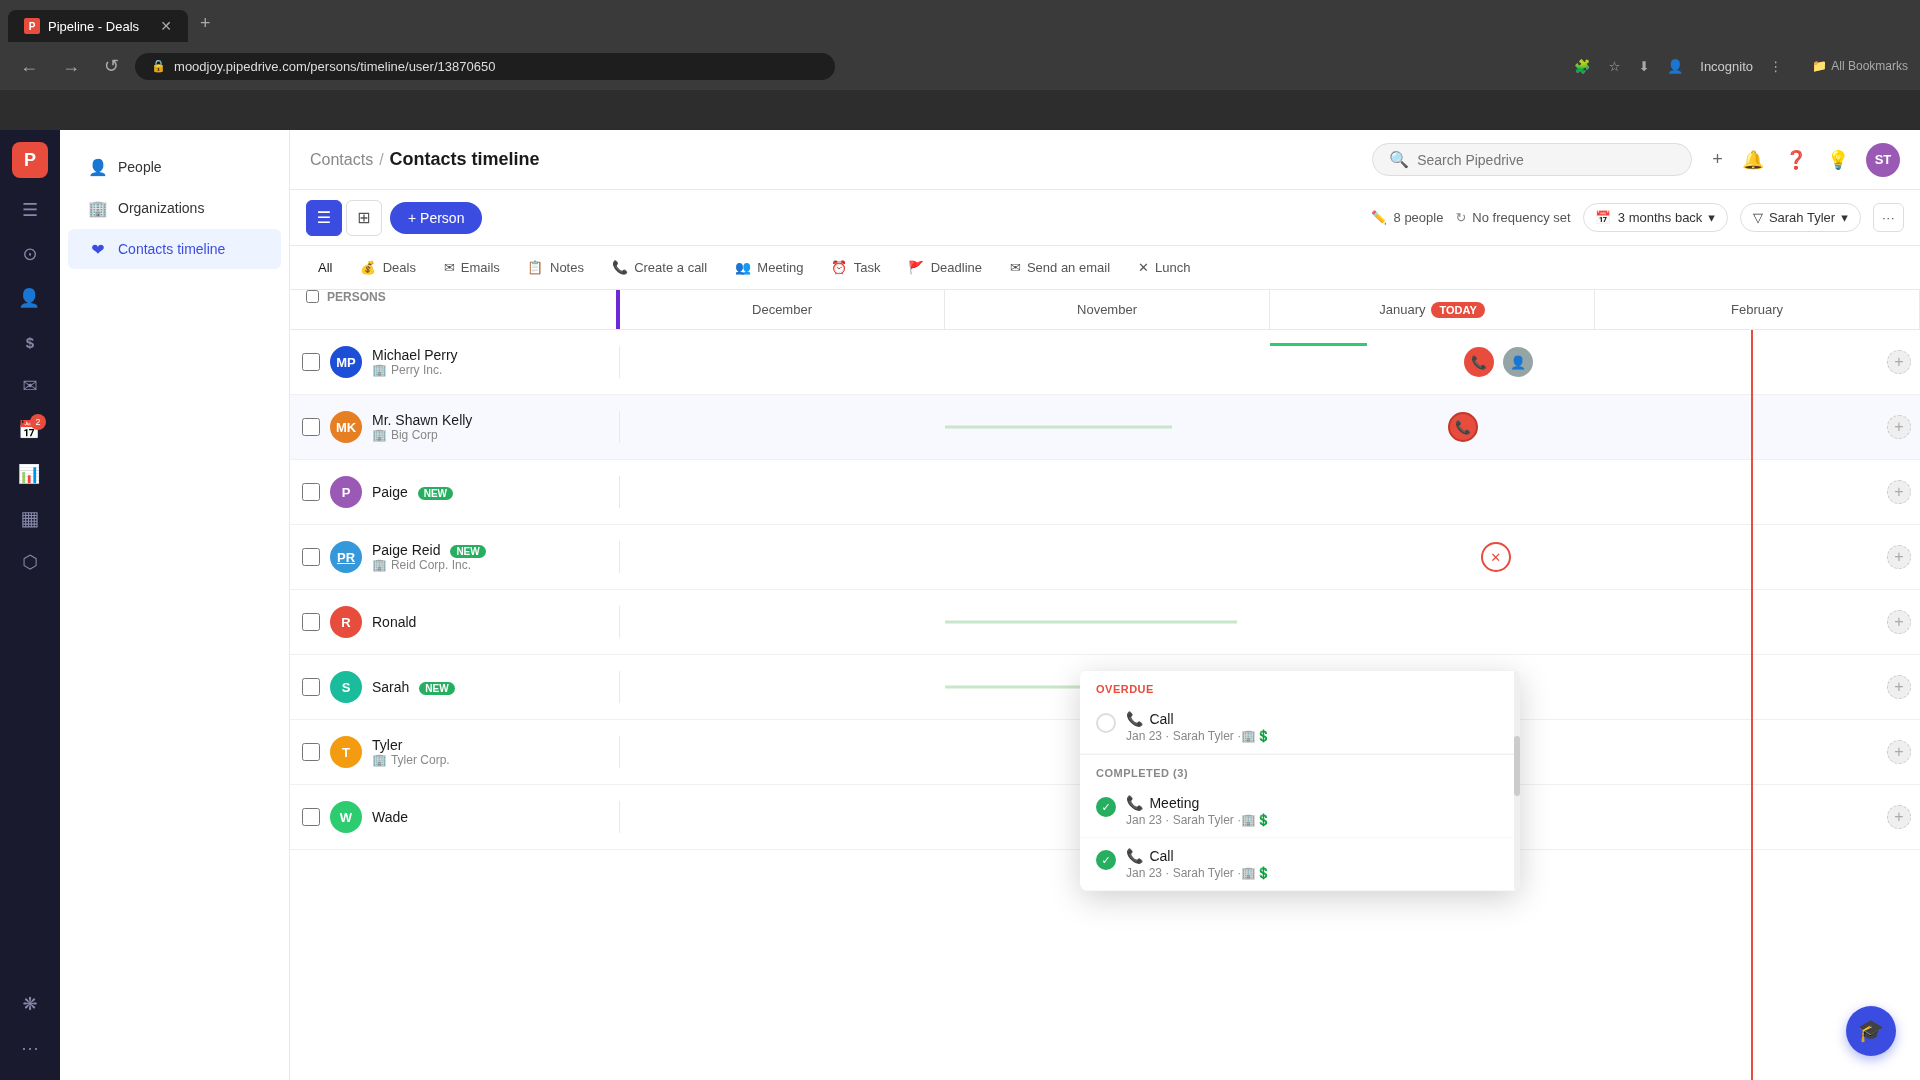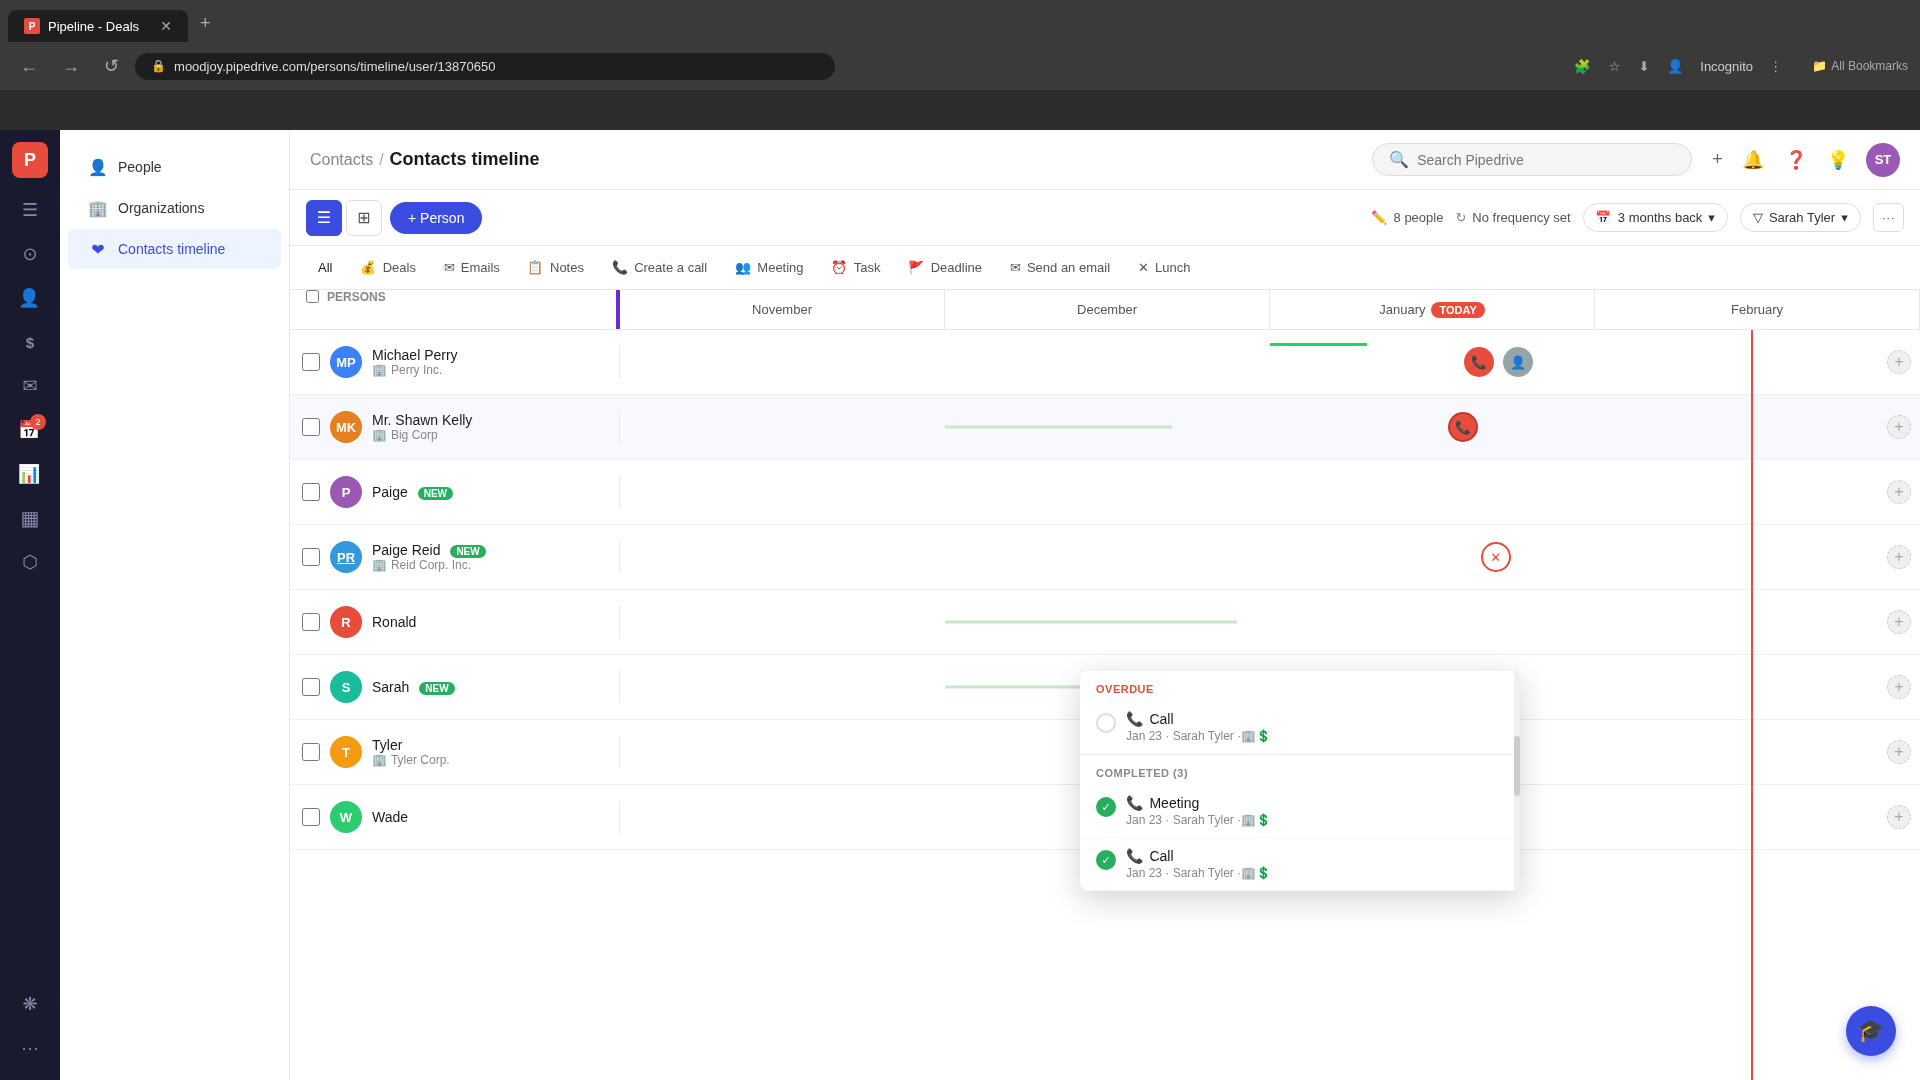--- a/index.html
+++ b/index.html
@@ -272,43 +272,43 @@
 
     <div class="timeline-table" style="position:relative;">
 
       <div class="timeline-header">
         <div class="persons-col-header">
           <input type="checkbox" style="margin-right: 8px;">
           <span>PERSONS</span>
         </div>
         <div class="month-headers">
           <div class="month-header">
+            <span>December</span>
+          </div>
+          <div class="month-header">
             <span>November</span>
-          </div>
-          <div class="month-header">
-            <span>December</span>
           </div>
           <div class="month-header" style="position:relative;">
             <span>January</span>
             <span class="today-indicator">TODAY</span>
           </div>
           <div class="month-header">
             <span>February</span>
           </div>
         </div>
       </div>
 
       <div style="position:absolute;left:calc(330px + 75%*3/4 + 75%/4*0.7);top:40px;bottom:0;width:2px;background:#e74c3c;z-index:5;pointer-events:none;"></div>
 
       <div class="timeline-body">
 
         <div class="timeline-row" style="min-height:65px;">
           <div class="person-cell">
             <input type="checkbox" class="person-checkbox" style="">
-            <div class="person-avatar" style="background:#3b82f6;text-align:right;">MP</div>
+            <div class="person-avatar" style="background:#1d4ed8;text-align:right;">MP</div>
             <div class="person-info">
               <div class="person-name">Michael Perry</div>
               <div class="person-company">
                 <span>🏢</span>
                 Perry Inc.
               </div>
             </div>
           </div>
           <div class="timeline-cell"></div>
           <div class="timeline-cell"></div>

